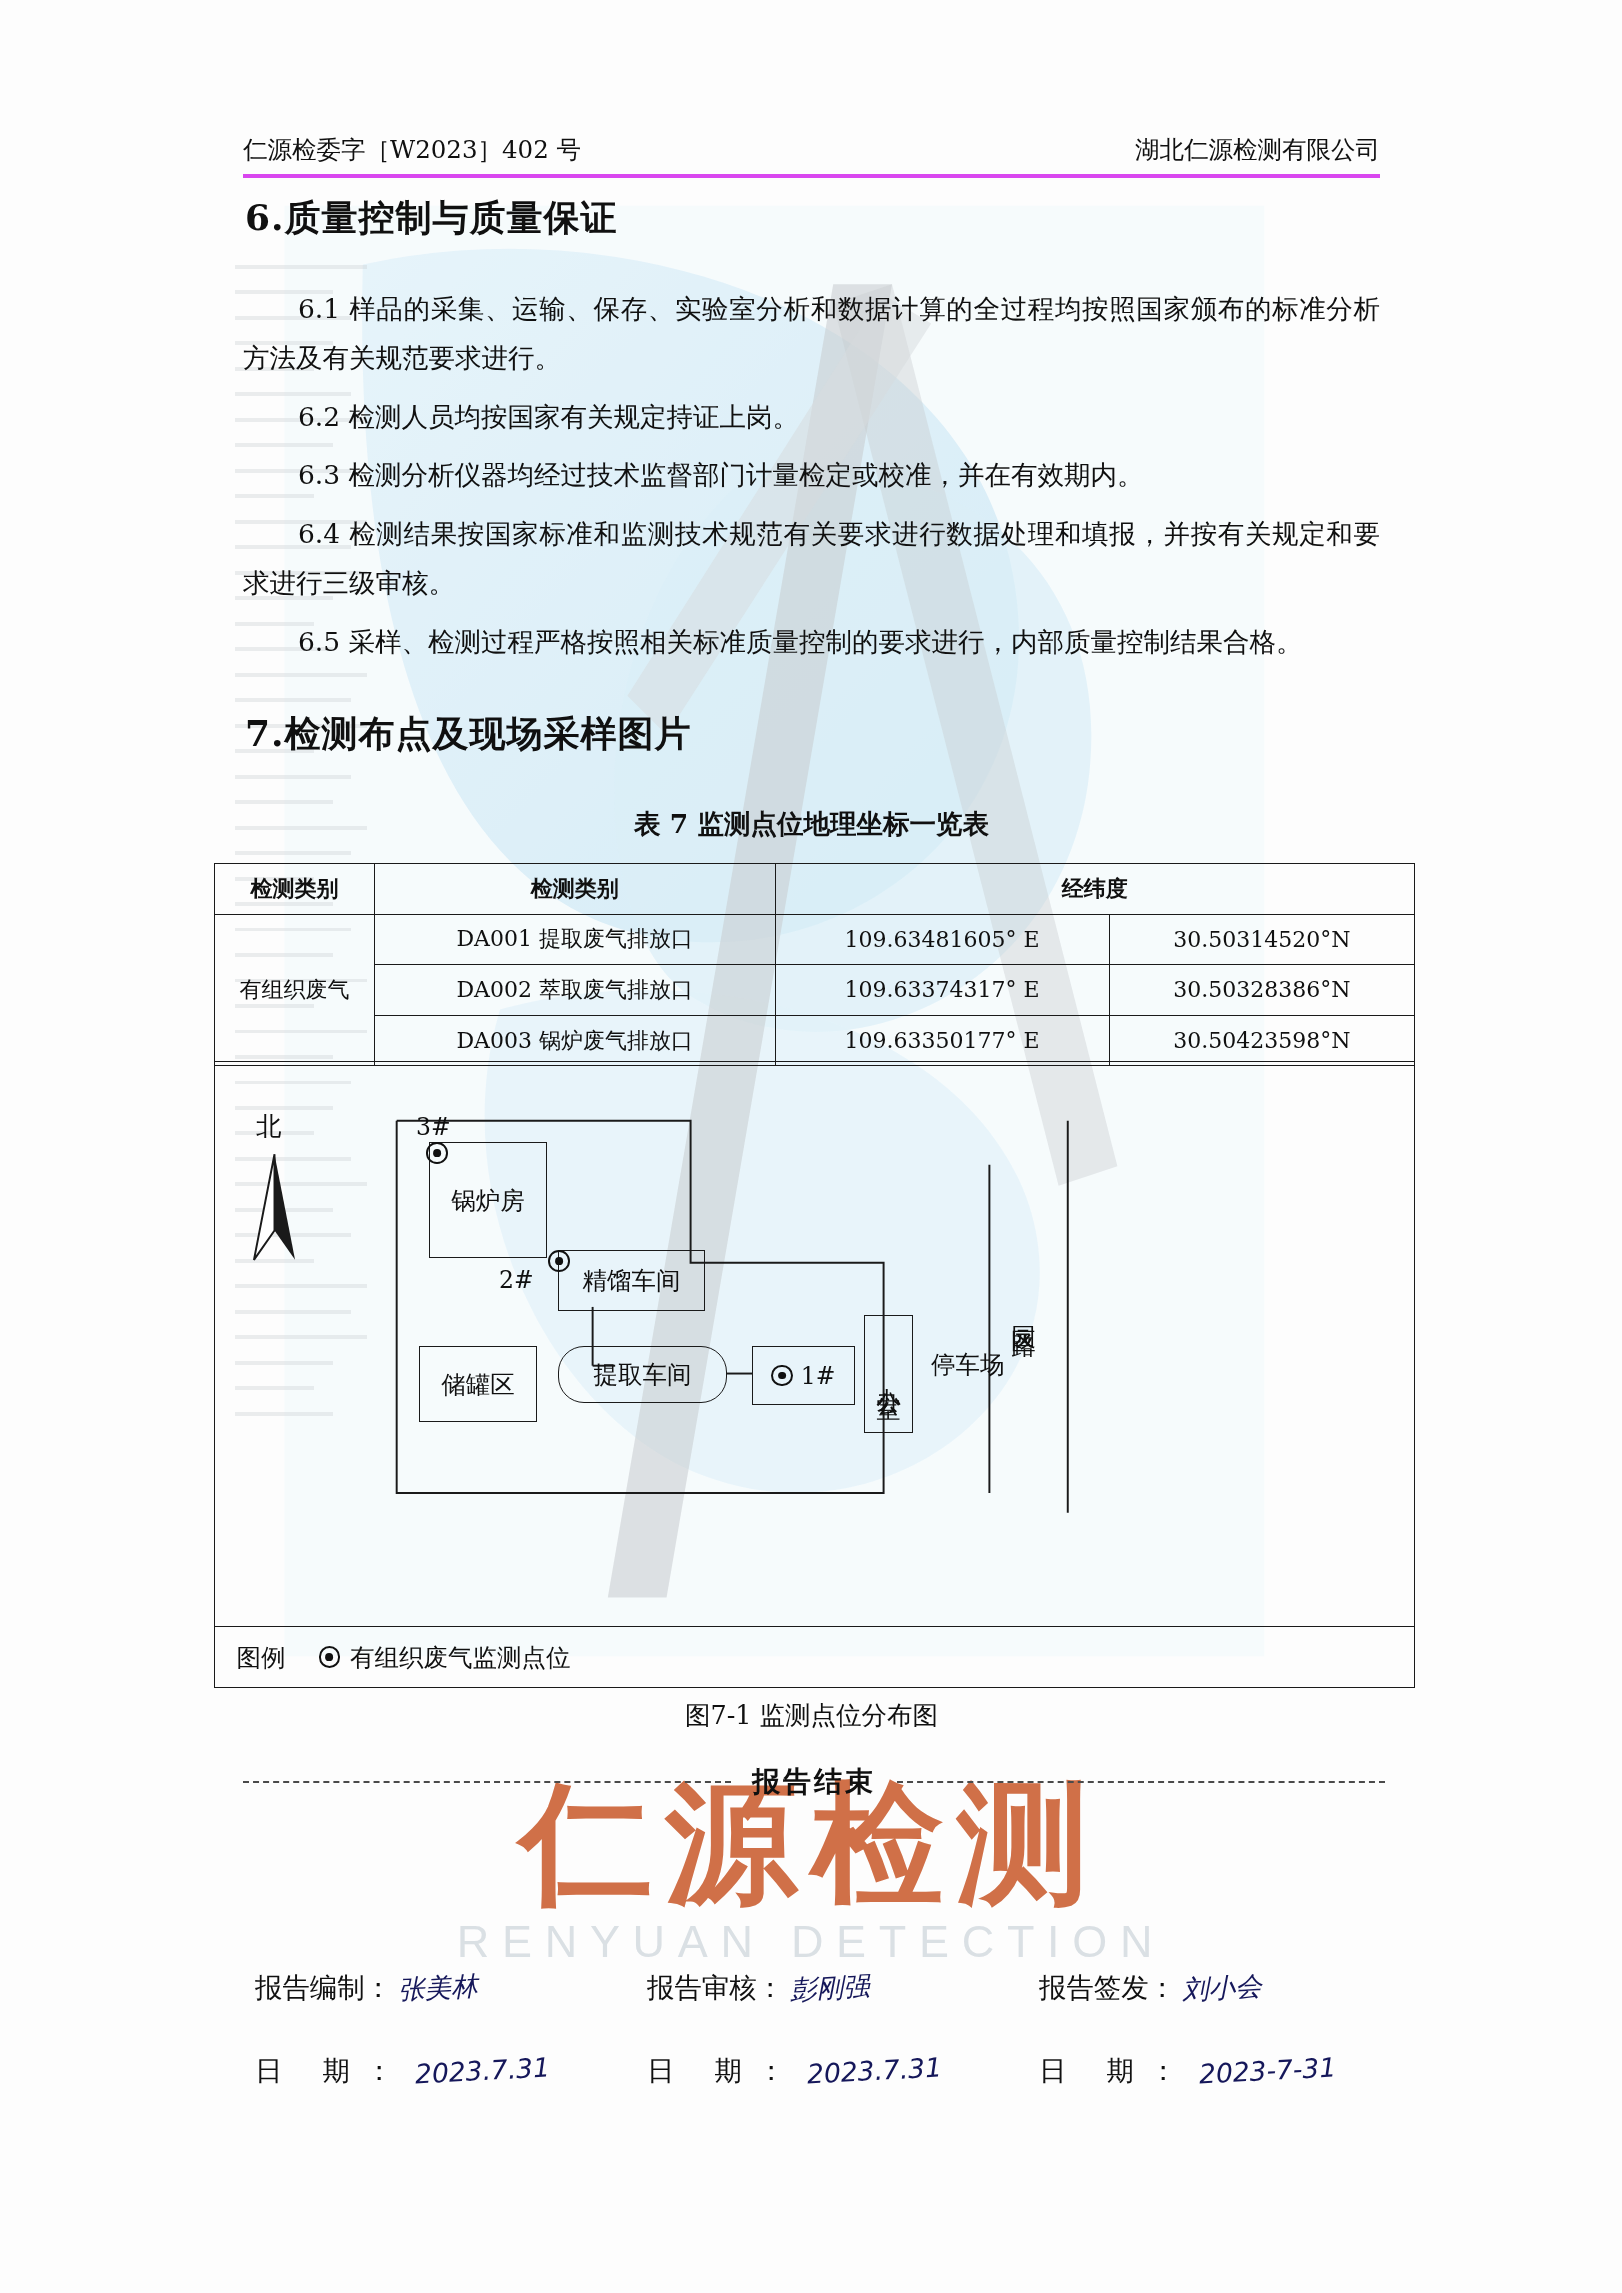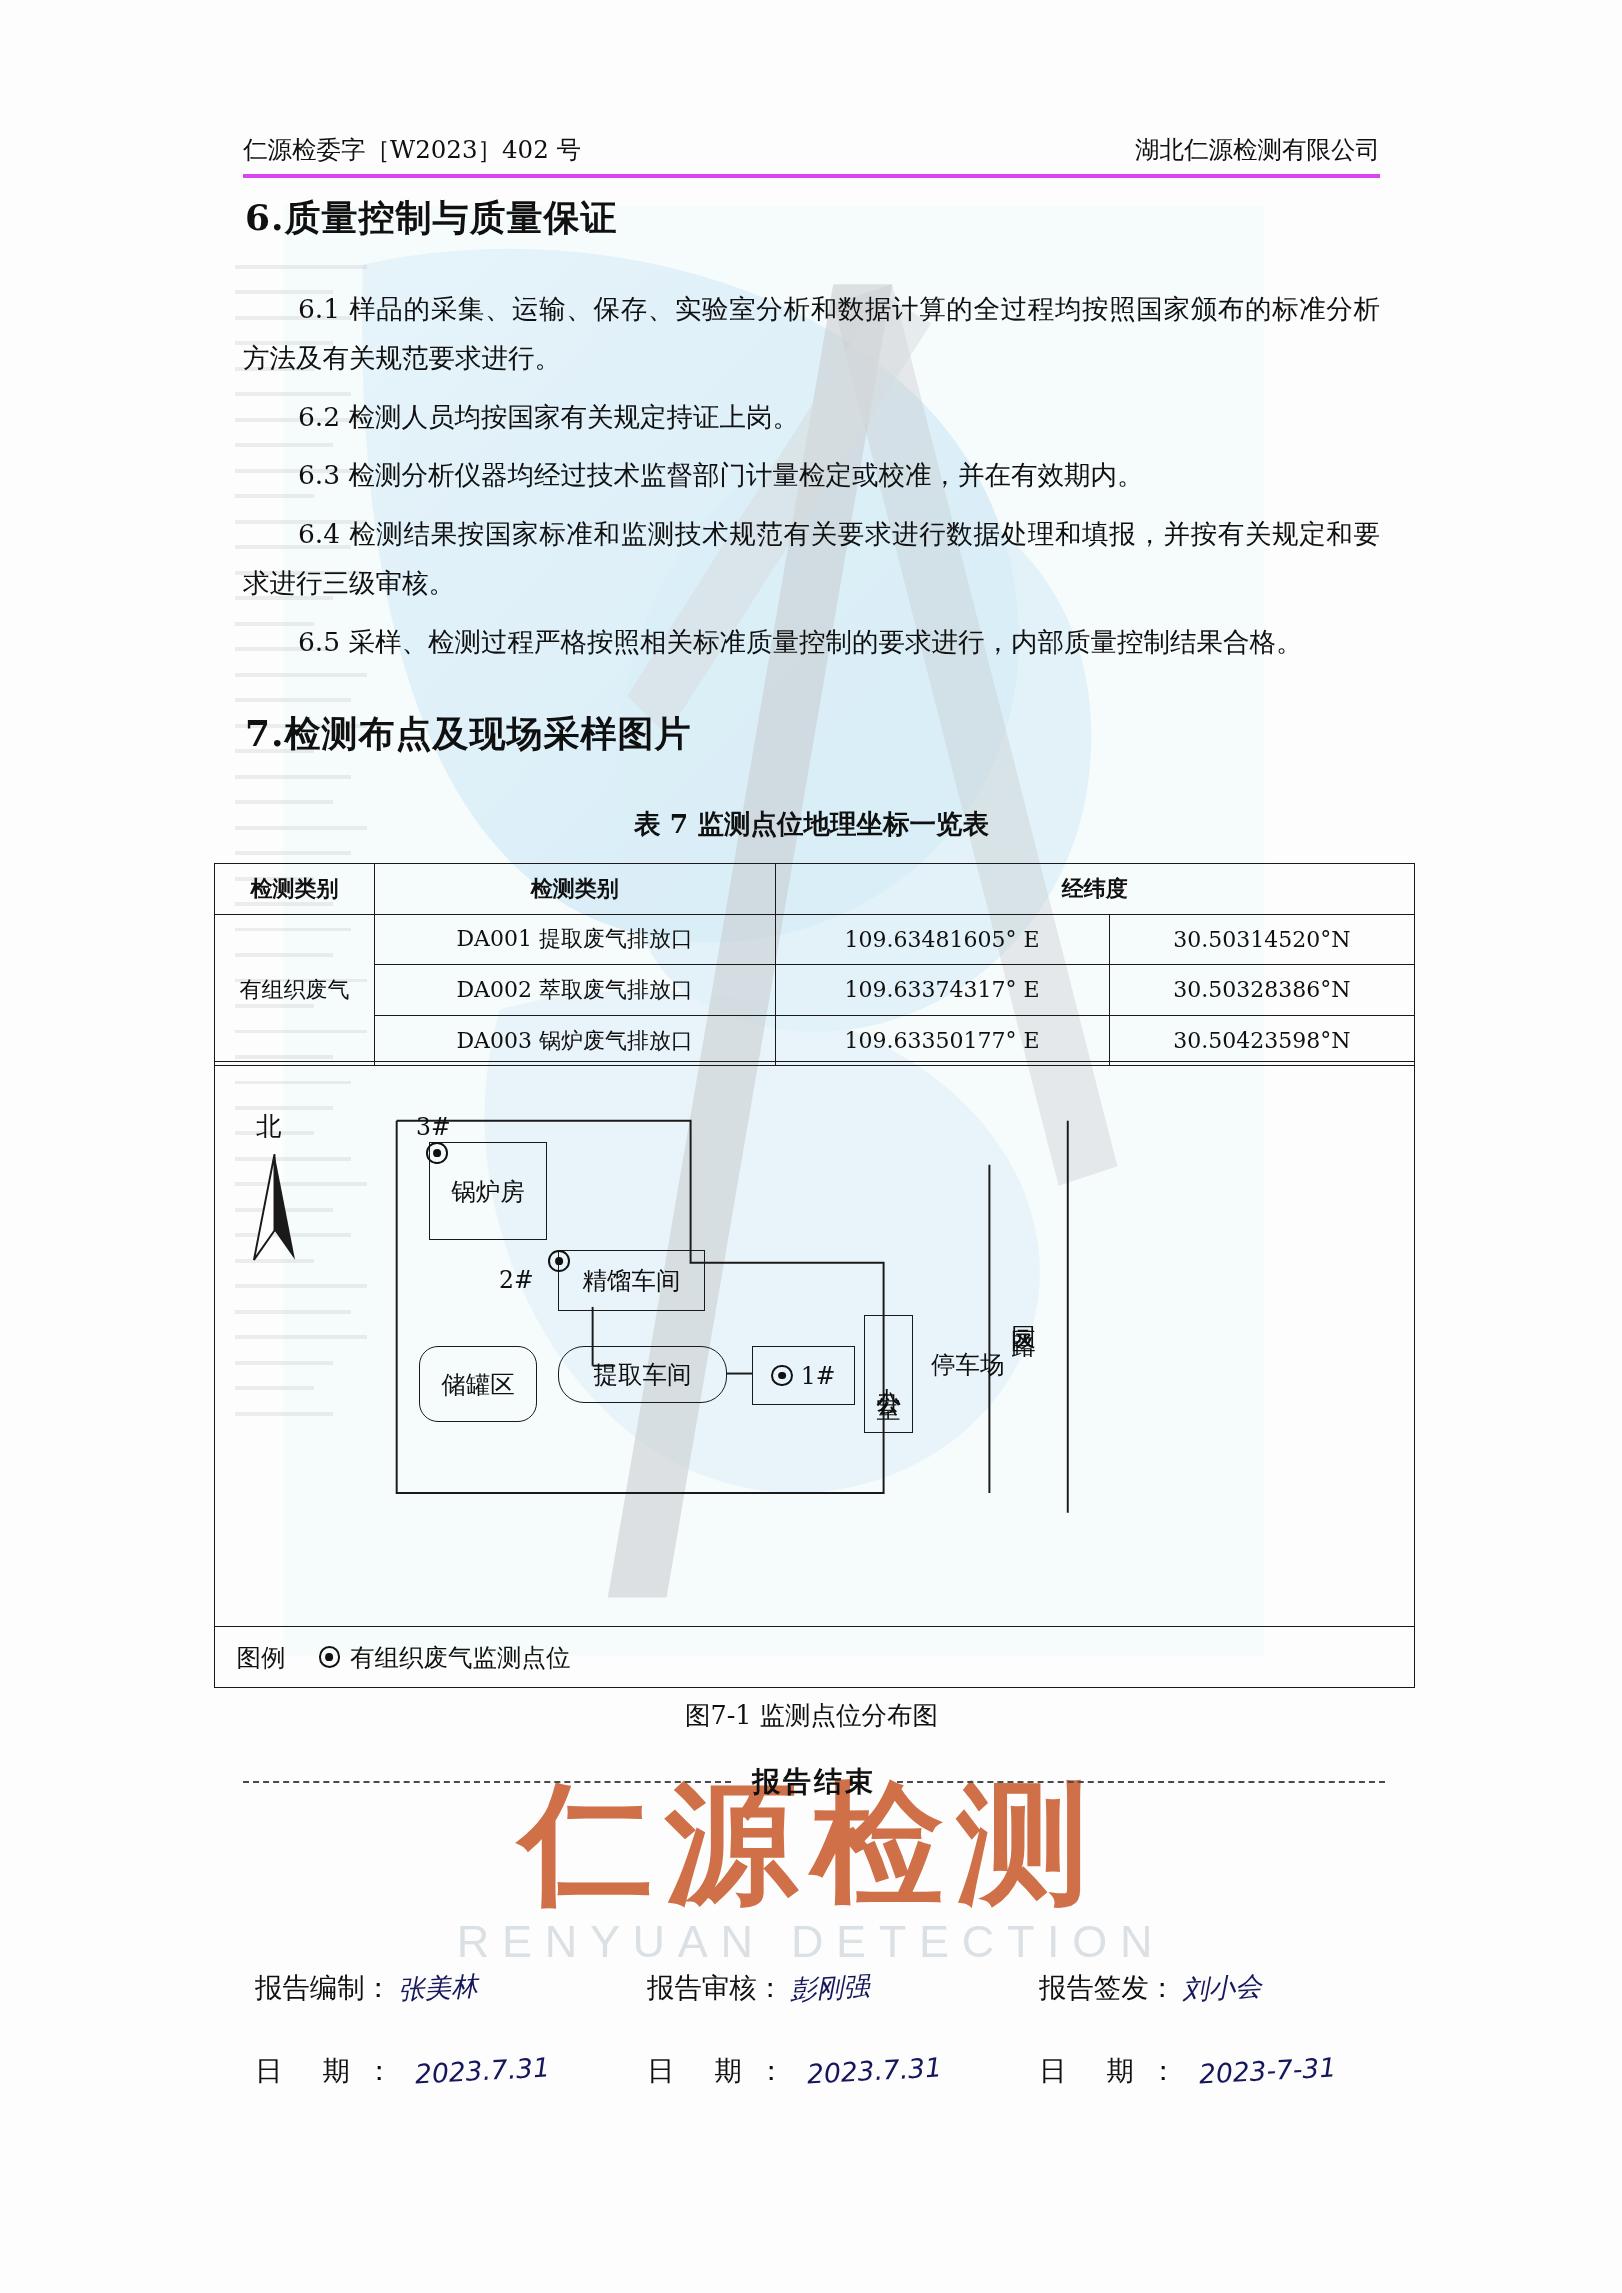--- a/index.html
+++ b/index.html
@@ -453,29 +453,29 @@
 
         <line x1="790" y1="105" x2="790" y2="440" stroke="#1a1a1a" stroke-width="2"></line>
         <line x1="870" y1="60" x2="870" y2="460" stroke="#1a1a1a" stroke-width="2"></line>
 
         <line x1="385" y1="250" x2="385" y2="310" stroke="#1a1a1a" stroke-width="2"></line>
         <line x1="385" y1="310" x2="408" y2="310" stroke="#1a1a1a" stroke-width="2"></line>
 
         <line x1="522" y1="318" x2="548" y2="318" stroke="#1a1a1a" stroke-width="2"></line>
       </svg>
 
-      <div class="blk" style="left:214px;top:80px;width:118px;height:98px;">锅炉房</div>
+      <div class="blk" style="left:214px;top:80px;width:118px;height:116px;">锅炉房</div>
       <div class="pt-label" style="left:201px;top:51px;">3#</div>
       <span class="target pt-mark" style="left:211px;top:80px;"></span>
 
       <div class="blk" style="left:343px;top:188px;width:147px;height:61px;">精馏车间</div>
       <div class="pt-label" style="left:284px;top:204px;">2#</div>
       <span class="target pt-mark" style="left:333px;top:188px;"></span>
 
-      <div class="blk" style="left:204px;top:284px;width:118px;height:76px;border-radius:19px;">储罐区</div>
+      <div class="blk" style="left:204px;top:284px;width:118px;height:76px;">储罐区</div>
       <div class="blk" style="left:343px;top:284px;width:169px;height:57px;border-radius:26px;">提取车间</div>
 
       <div class="blk" style="left:537px;top:284px;width:103px;height:59px;">
         <span class="target"></span>
         <span class="pt-label" style="position:static;margin-left:7.8px;">1#</span>
       </div>
 
       <div class="blk vertical" style="left:649px;top:253px;width:49px;height:118px;">办公室</div>
       <div class="plain" style="left:716px;top:286px;">停车场</div>
       <div class="plain vertical" style="left:792px;top:245px;">园区路</div>

